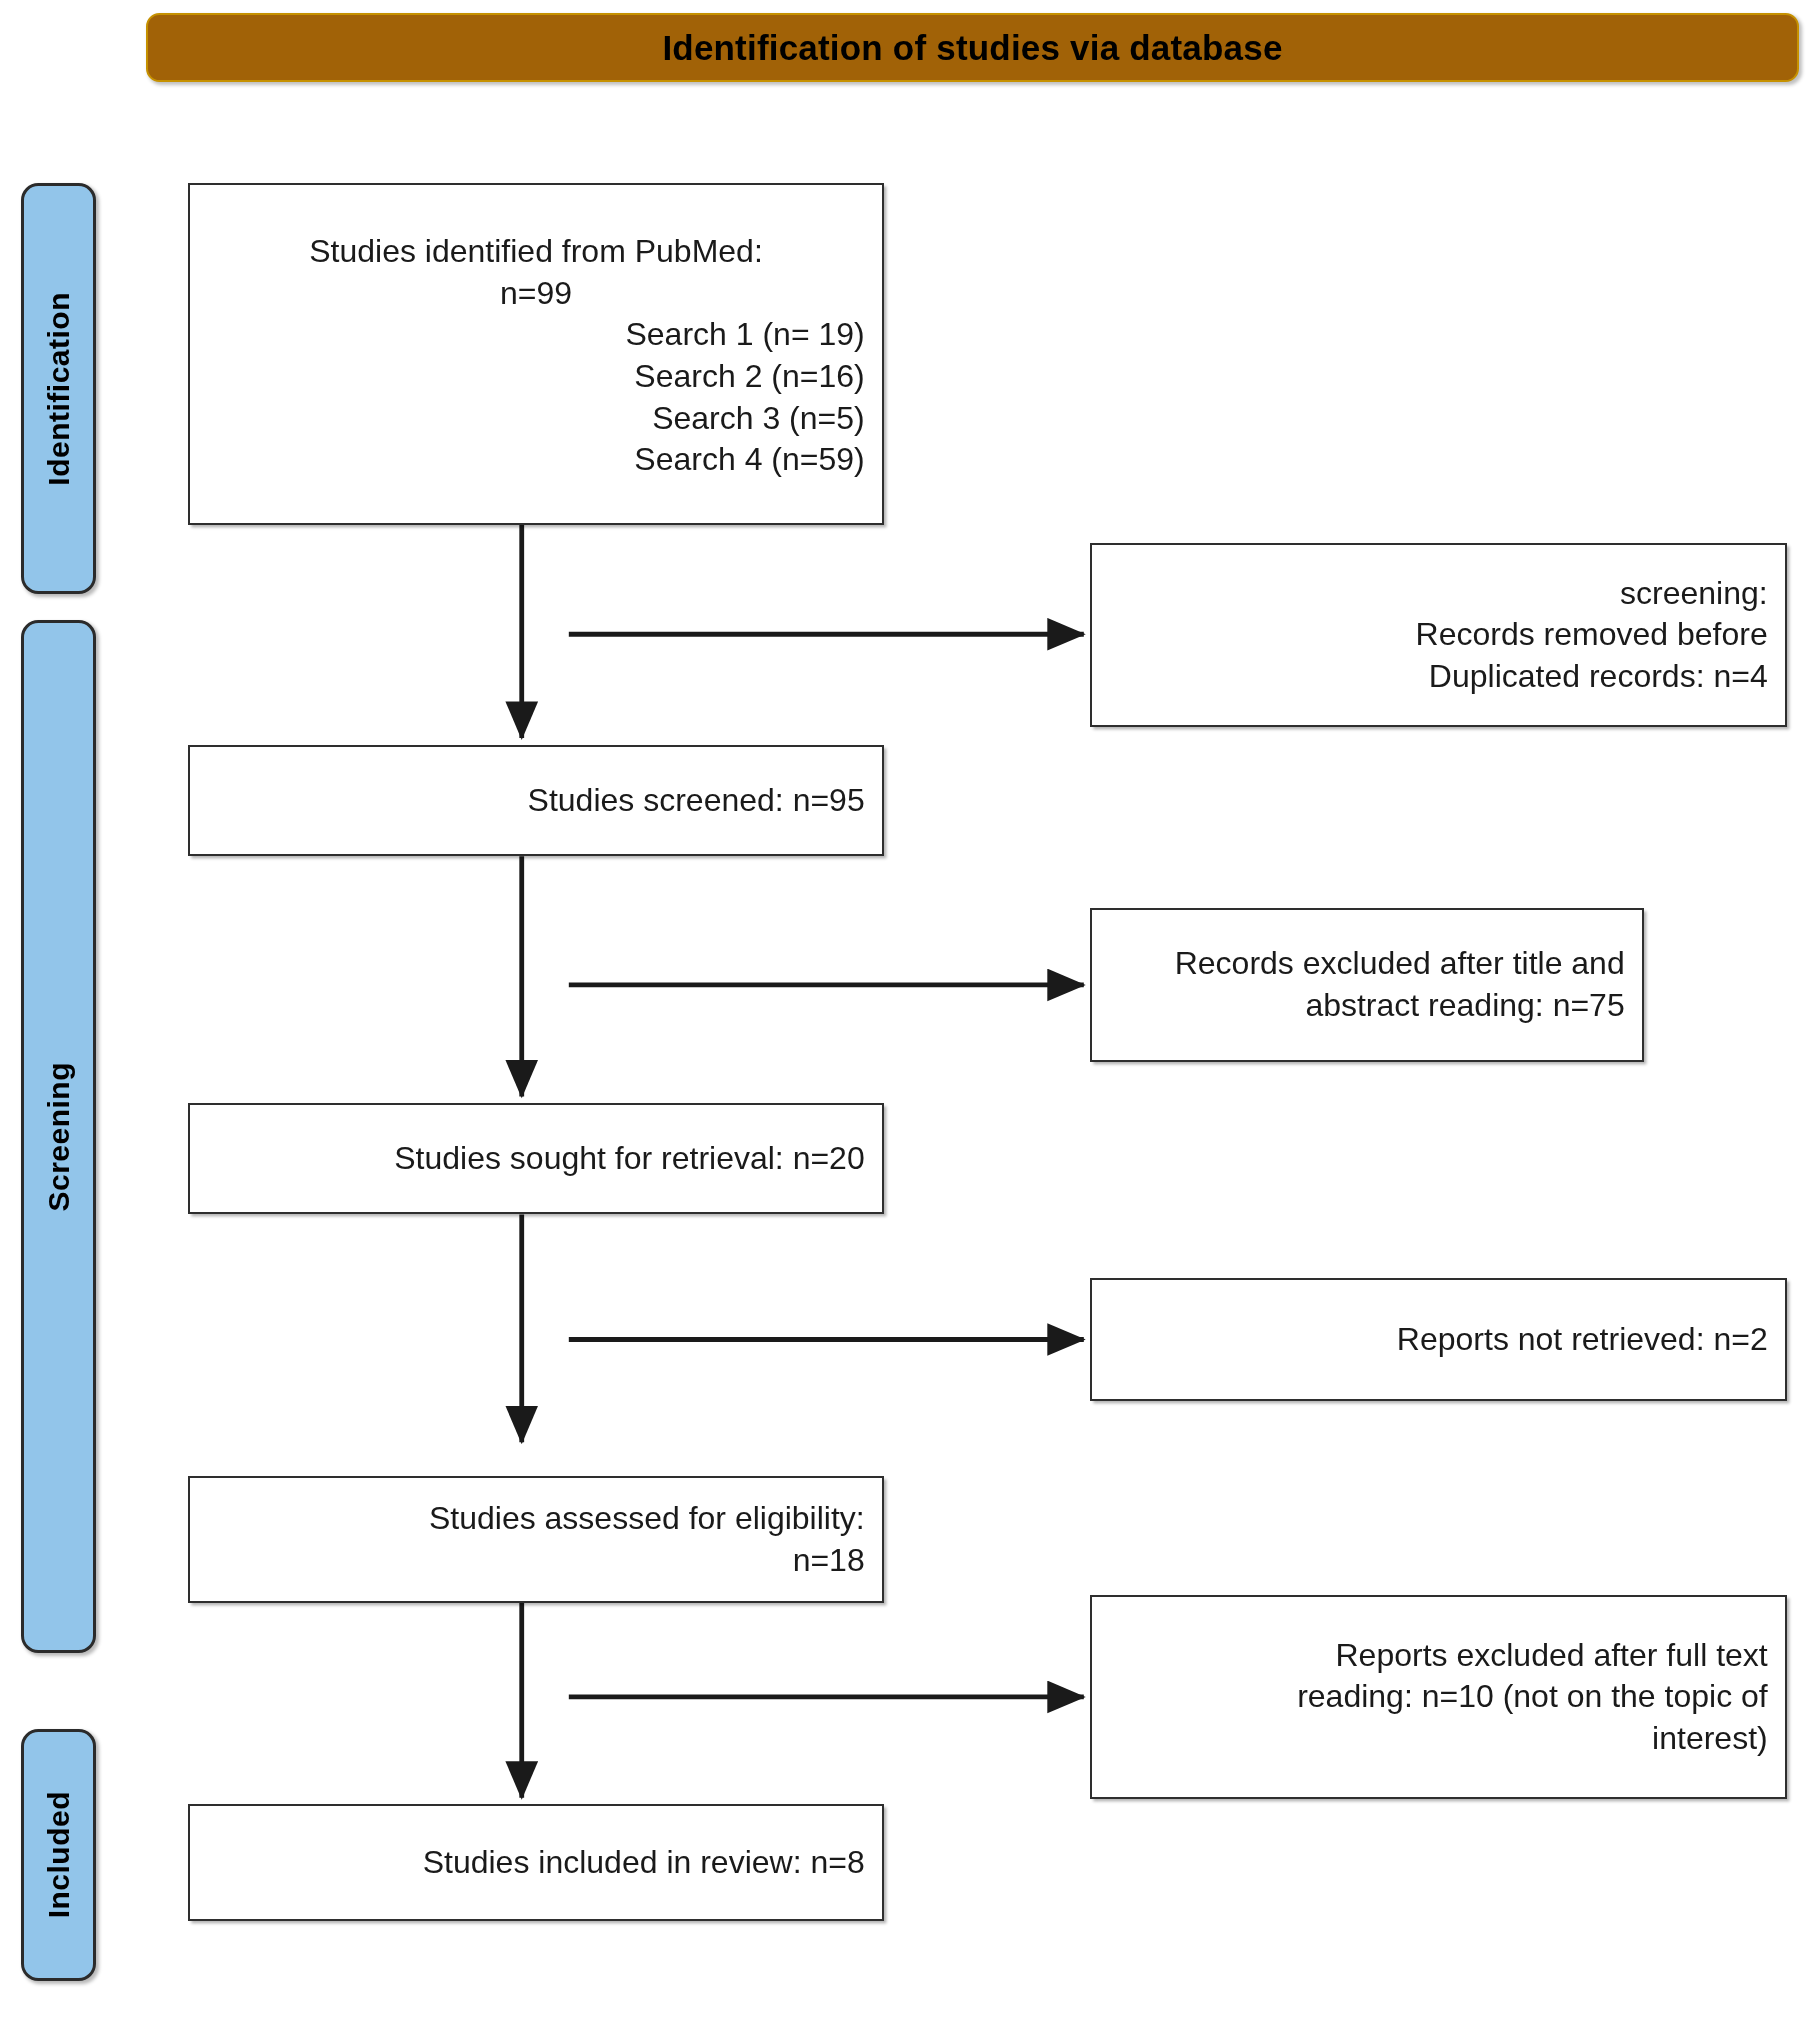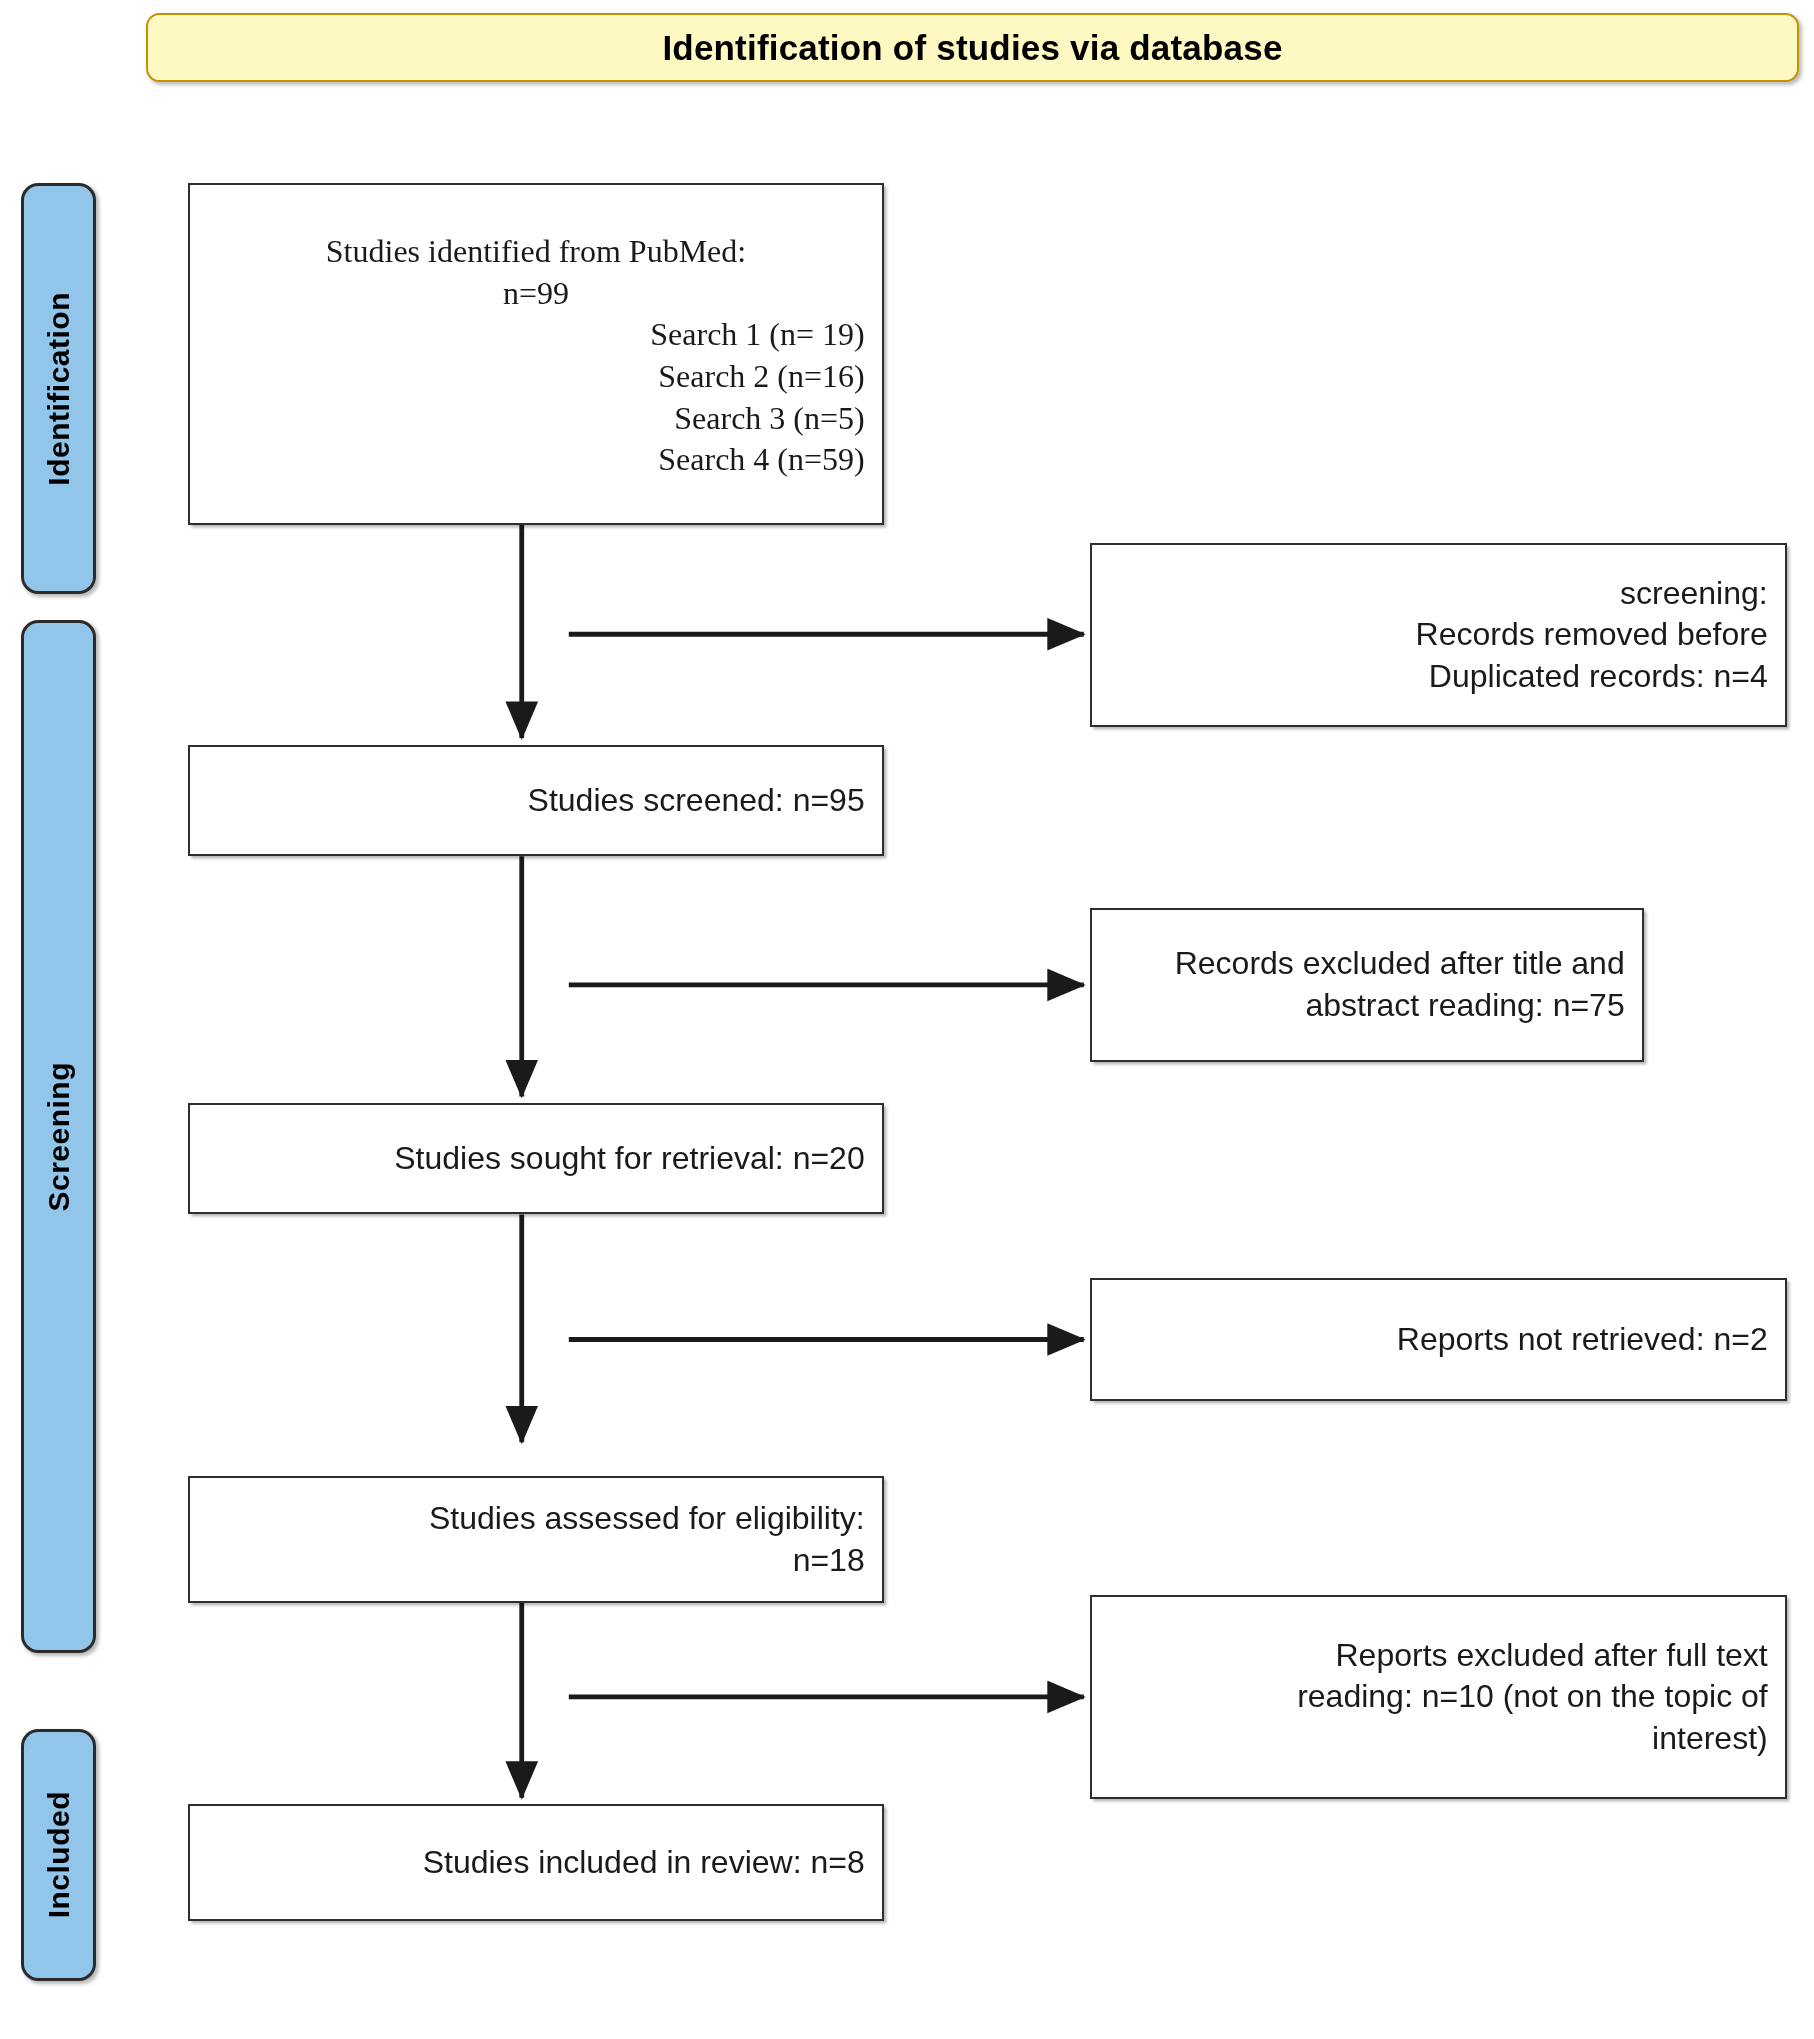--- a/index.html
+++ b/index.html
@@ -16,21 +16,21 @@
     overflow: hidden;
   }
 
   
   .banner {
     position: absolute;
     left: 146px;
     top: 13.4px;
     width: 1653px;
     height: 69px;
-    background: #fef9c3;
+    background: #a16207;
     border: 2.9px solid #C69100;
     border-radius: 13.4px;
     box-shadow: 2.9px 2.9px 3.8px rgba(0,0,0,0.25);
     display: flex;
     align-items: center;
     justify-content: center;
     box-sizing: border-box;
   }
   .banner-text {
     font-size: 35px;
@@ -80,21 +80,21 @@
   .box .line {
     font-size: 32px;
     color: #1a1a1a;
     line-height: 1.30;
     white-space: pre-wrap;
     text-align: right;
   }
   .box .line.center { text-align: center; }
 
   
-  #box-identified  { left: 188px;  top: 183px;  width: 696px;  height: 342px; padding-top: 17.3px; font-family: Liberation Serif, serif; }
+  #box-identified  { left: 188px;  top: 183px;  width: 696px;  height: 342px; padding-top: 17.3px; }
   #box-screened    { left: 188px;  top: 745px;  width: 696px;  height: 111px; }
   #box-sought      { left: 188px;  top: 1103px; width: 696px;  height: 111px; }
   #box-assessed    { left: 188px;  top: 1476px; width: 696px;  height: 127px; }
   #box-included    { left: 188px;  top: 1804px; width: 696px;  height: 117px; }
 
   
   #box-removed     { left: 1090px; top: 543px;  width: 697px;  height: 184px; }
   #box-excluded-ta { left: 1090px; top: 908px;  width: 554px;  height: 154px; }
   #box-notretr     { left: 1090px; top: 1278px; width: 697px;  height: 123px; }
   #box-excluded-ft { left: 1090px; top: 1595px; width: 697px;  height: 204px; }

